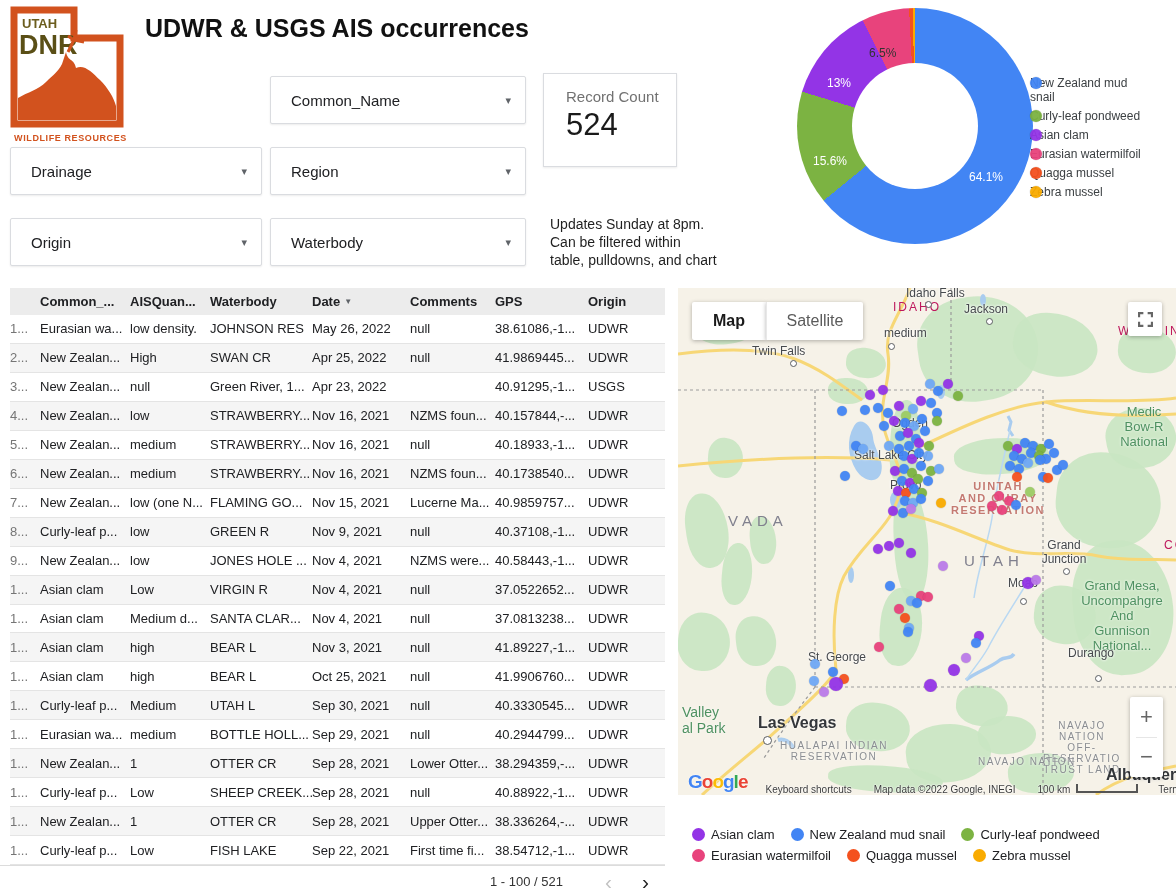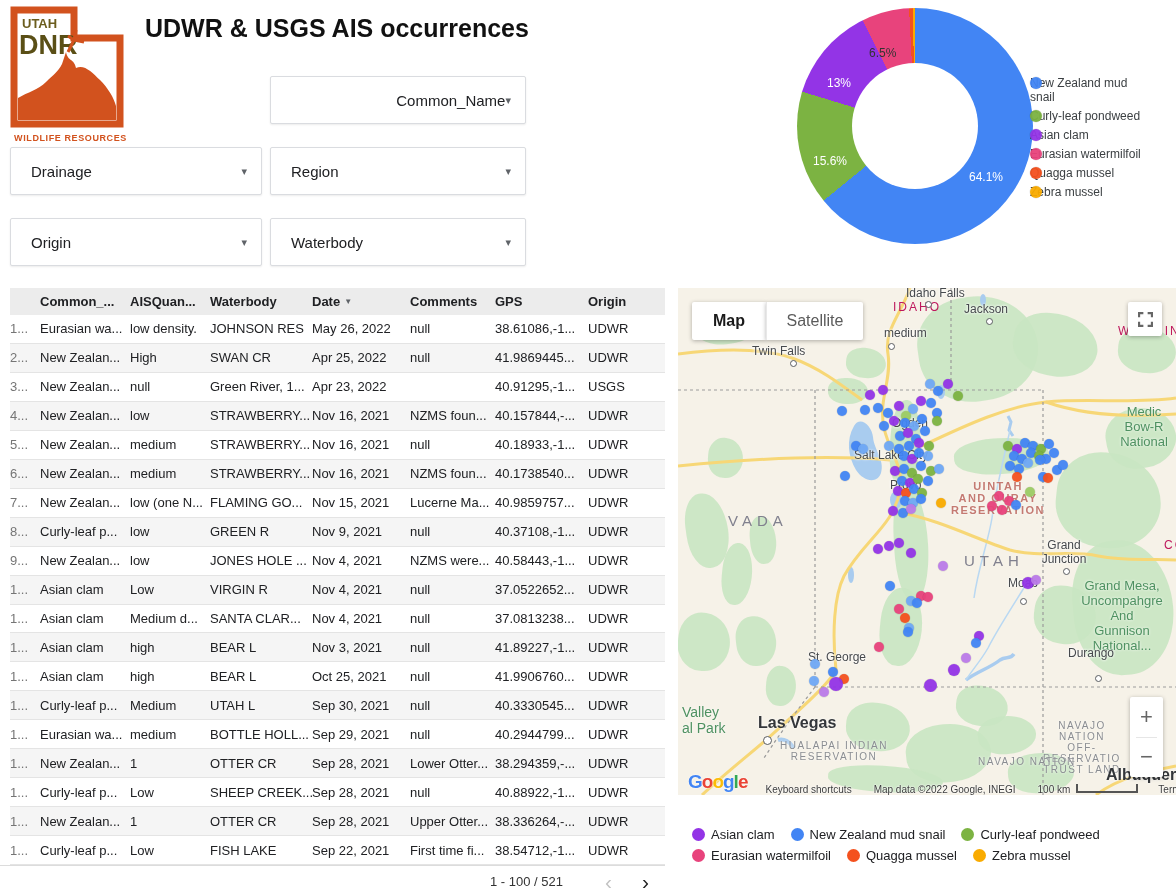--- a/index.html
+++ b/index.html
@@ -97,42 +97,49 @@
       <text x="14" y="22" font-size="13" font-weight="bold" fill="#6b5d1e">UTAH</text>
       <text x="11" y="48" font-size="27" font-weight="bold" fill="#5a4f16">DNR</text>
       <path d="M10,114 L10,92 C20,86 30,84 38,76 C46,68 50,66 54,58 L58,46 C60,56 66,52 68,62 C76,58 84,66 92,74 C100,82 106,92 108,100 L108,114 Z" fill="#d2521e"></path>
       <path d="M60,46 l6,-12 m0,0 l-6,-4 m6,4 l8,-2 M66,34 l2,-10 m-2,10 l10,2" stroke="#d2521e" stroke-width="3" fill="none"></path>
     </svg>
     <div class="wr">WILDLIFE RESOURCES</div>
   </div>
 
   <div class="abs" id="title">UDWR &amp; USGS AIS occurrences</div>
 
-  <div class="abs filter" style="left:270px;top:76px;width:220px;justify-content:flex-end;">
+  <div class="abs filter" style="left:270px;top:76px;width:220px;">
     <span>Common_Name</span>
     <span class="arr">▾</span>
   </div>
   <div class="abs filter" style="left:10px;top:147px;width:216px;">
     <span>Drainage</span>
     <span class="arr">▾</span>
   </div>
   <div class="abs filter" style="left:270px;top:147px;width:220px;">
     <span>Region</span>
     <span class="arr">▾</span>
   </div>
   <div class="abs filter" style="left:10px;top:218px;width:216px;">
     <span>Origin</span>
     <span class="arr">▾</span>
   </div>
   <div class="abs filter" style="left:270px;top:218px;width:220px;">
     <span>Waterbody</span>
     <span class="arr">▾</span>
   </div>
 
-
+  <div class="abs" id="scorecard">
+    <div class="lbl">Record Count</div>
+    <div class="val">524</div>
+  </div>
+
+  <div class="abs" id="note">Updates Sunday at 8pm.
+Can be filtered within
+table, pulldowns, and chart</div>
 
   <div class="abs" id="donut">
     <div class="ring" id="donut-ring" style="background: conic-gradient(rgb(66, 133, 244) 0deg, rgb(66, 133, 244) 230.76deg, rgb(124, 179, 66) 230.76deg, rgb(124, 179, 66) 286.92deg, rgb(147, 52, 230) 286.92deg, rgb(147, 52, 230) 333.72deg, rgb(232, 67, 124) 333.72deg, rgb(232, 67, 124) 357.12deg, rgb(244, 81, 30) 357.12deg, rgb(244, 81, 30) 358.92deg, rgb(249, 171, 0) 358.92deg, rgb(249, 171, 0) 360deg);"></div>
     <div class="hole"></div>
     <div id="slice-labels">
         <div class="slice-label" style="left: 172px; top: 162px;">64.1%</div>
         <div class="slice-label" style="left: 16px; top: 146px;">15.6%</div>
         <div class="slice-label" style="left: 30px; top: 68px;">13%</div>
         <div class="slice-label dark" style="left: 72px; top: 38px;">6.5%</div>
       </div>

